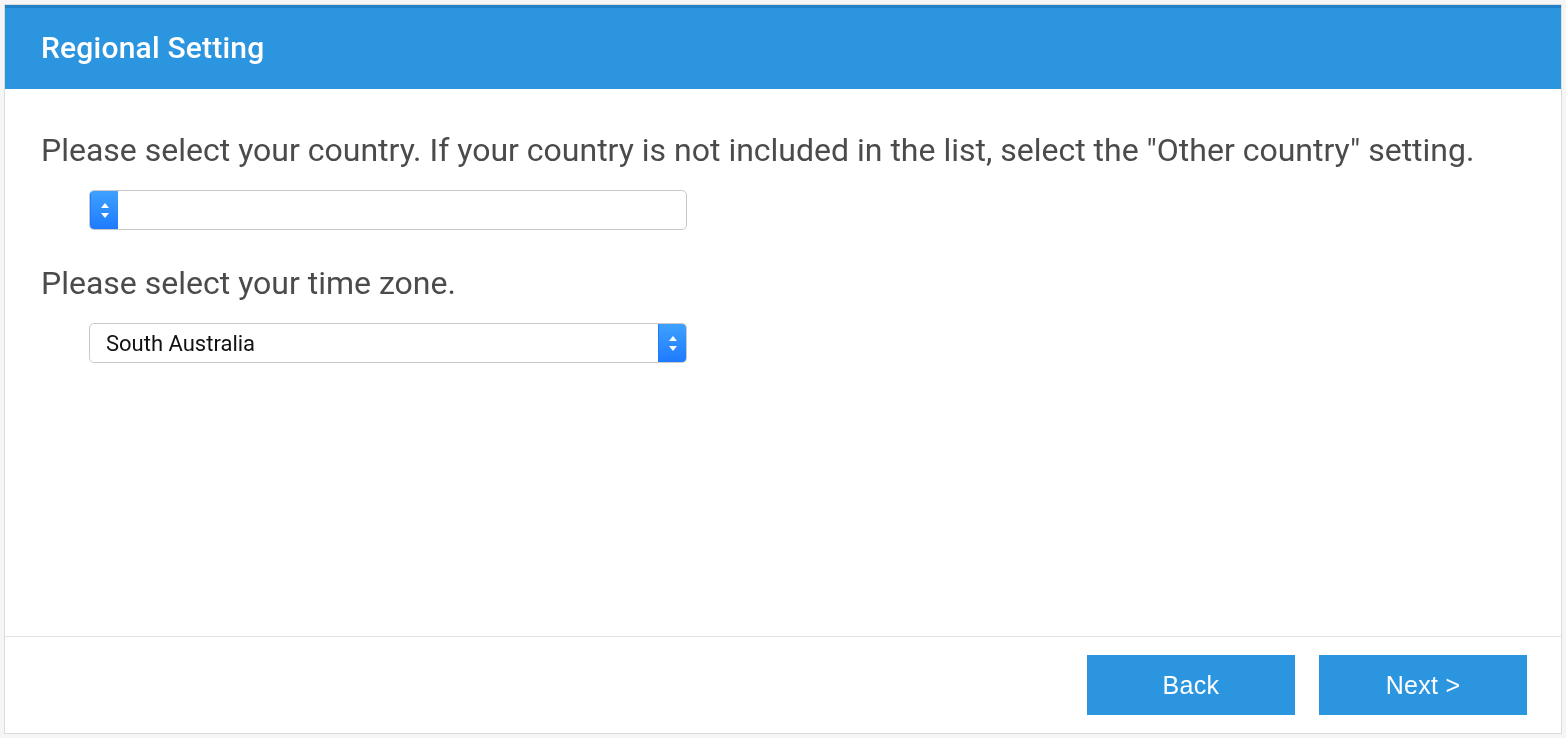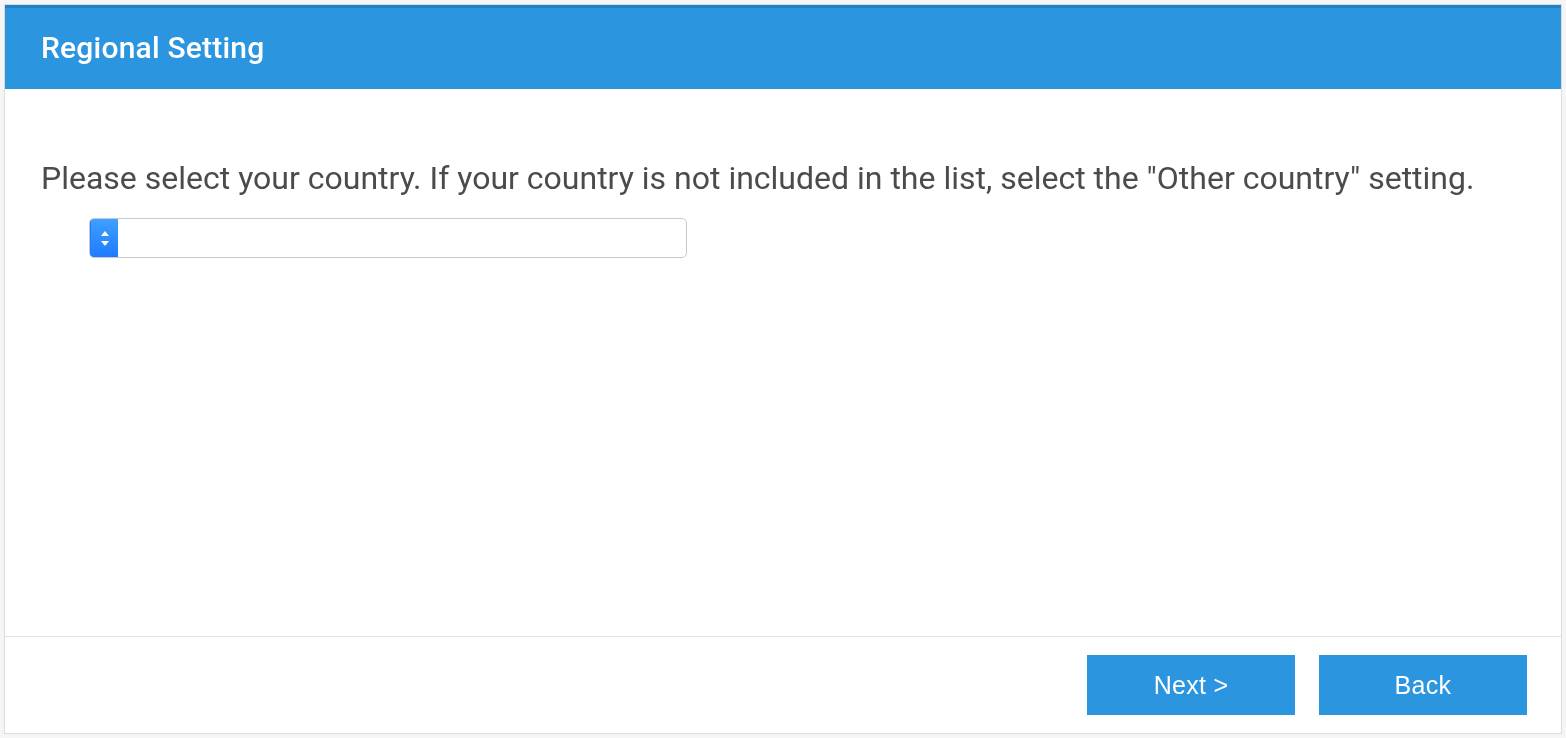--- a/index.html
+++ b/index.html
@@ -14,21 +14,20 @@
       height: 738px;
     }
     .panel {
       width: 1558px;
       margin: 4px auto 0;
       background: #ffffff;
       border: 1px solid #dcdcdc;
       display: flex;
       flex-direction: column;
       height: 730px;
-      gap: 28px;
     }
     .panel-header {
       background: #2b95e0;
       border-top: 3px solid #2181c8;
       color: #ffffff;
       padding: 22px 36px 24px;
     }
     .panel-header h1 {
       font-size: 30px;
       font-weight: 500;
@@ -132,21 +131,37 @@
                 <path d="M5 0 L9 5 L1 5 Z" fill="#ffffff"></path>
               </svg>
             <svg viewBox="0 0 10 6">
                 <path d="M5 6 L1 1 L9 1 Z" fill="#ffffff"></path>
               </svg>
           </span>
         </div>
       </div>
     </div>
 
+    <div class="field-block">
+      <p class="instruction">Please select your time zone.</p>
+      <div class="select-wrap">
+        <div class="select-box">
+          <span class="select-value">South Australia</span>
+          <span class="select-btn">
+            <svg viewBox="0 0 10 6">
+                <path d="M5 0 L9 5 L1 5 Z" fill="#ffffff"></path>
+              </svg>
+            <svg viewBox="0 0 10 6">
+                <path d="M5 6 L1 1 L9 1 Z" fill="#ffffff"></path>
+              </svg>
+          </span>
+        </div>
+      </div>
+    </div>
 
   </div>
 
   <div class="panel-footer">
+    <button class="btn">Back</button>
     <button class="btn">Next &gt;</button>
-    <button class="btn">Back</button>
   </div>
 
 </div>
 
 </body></html>

